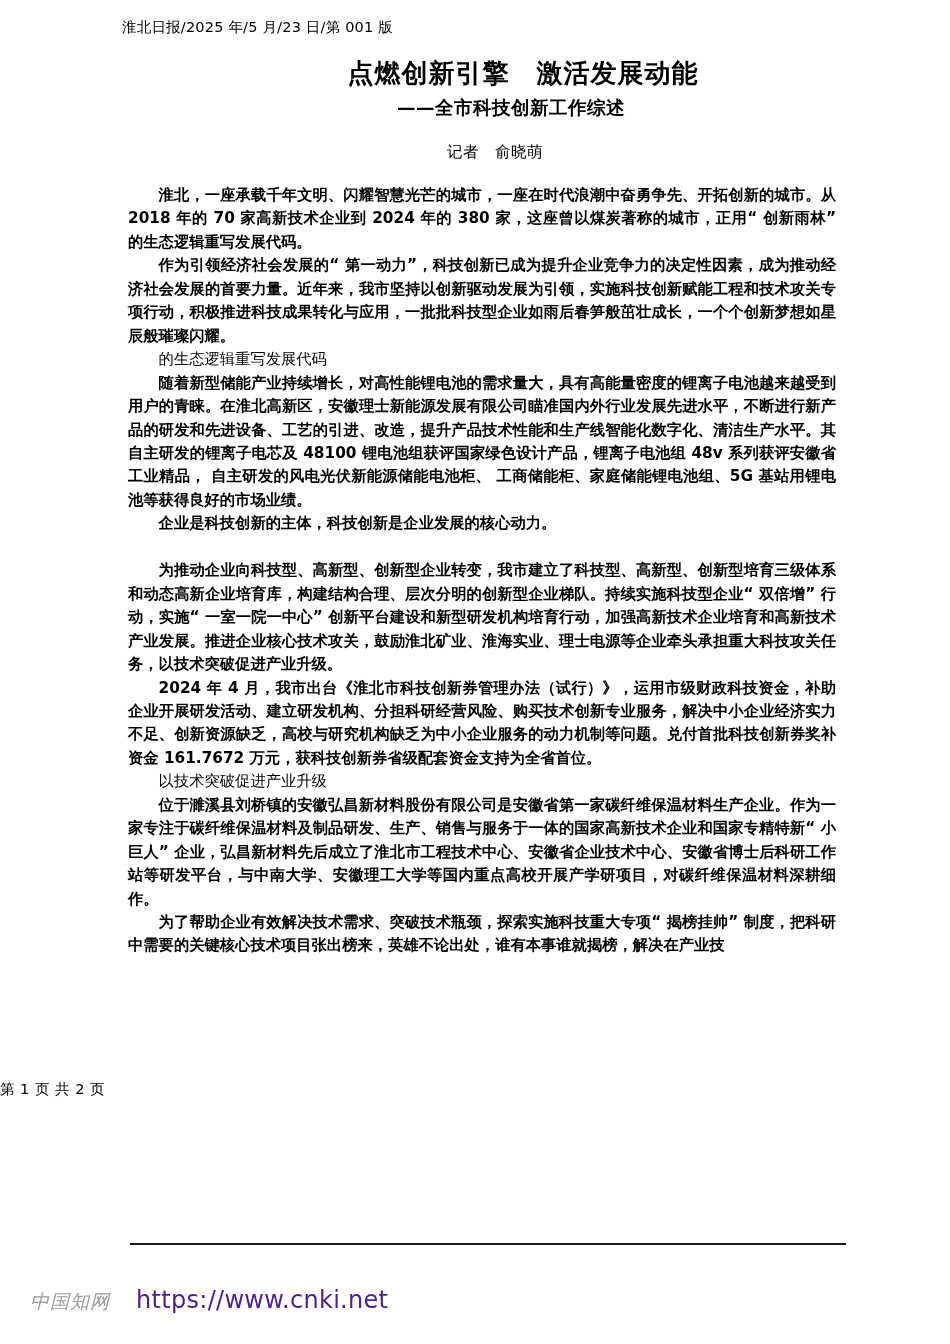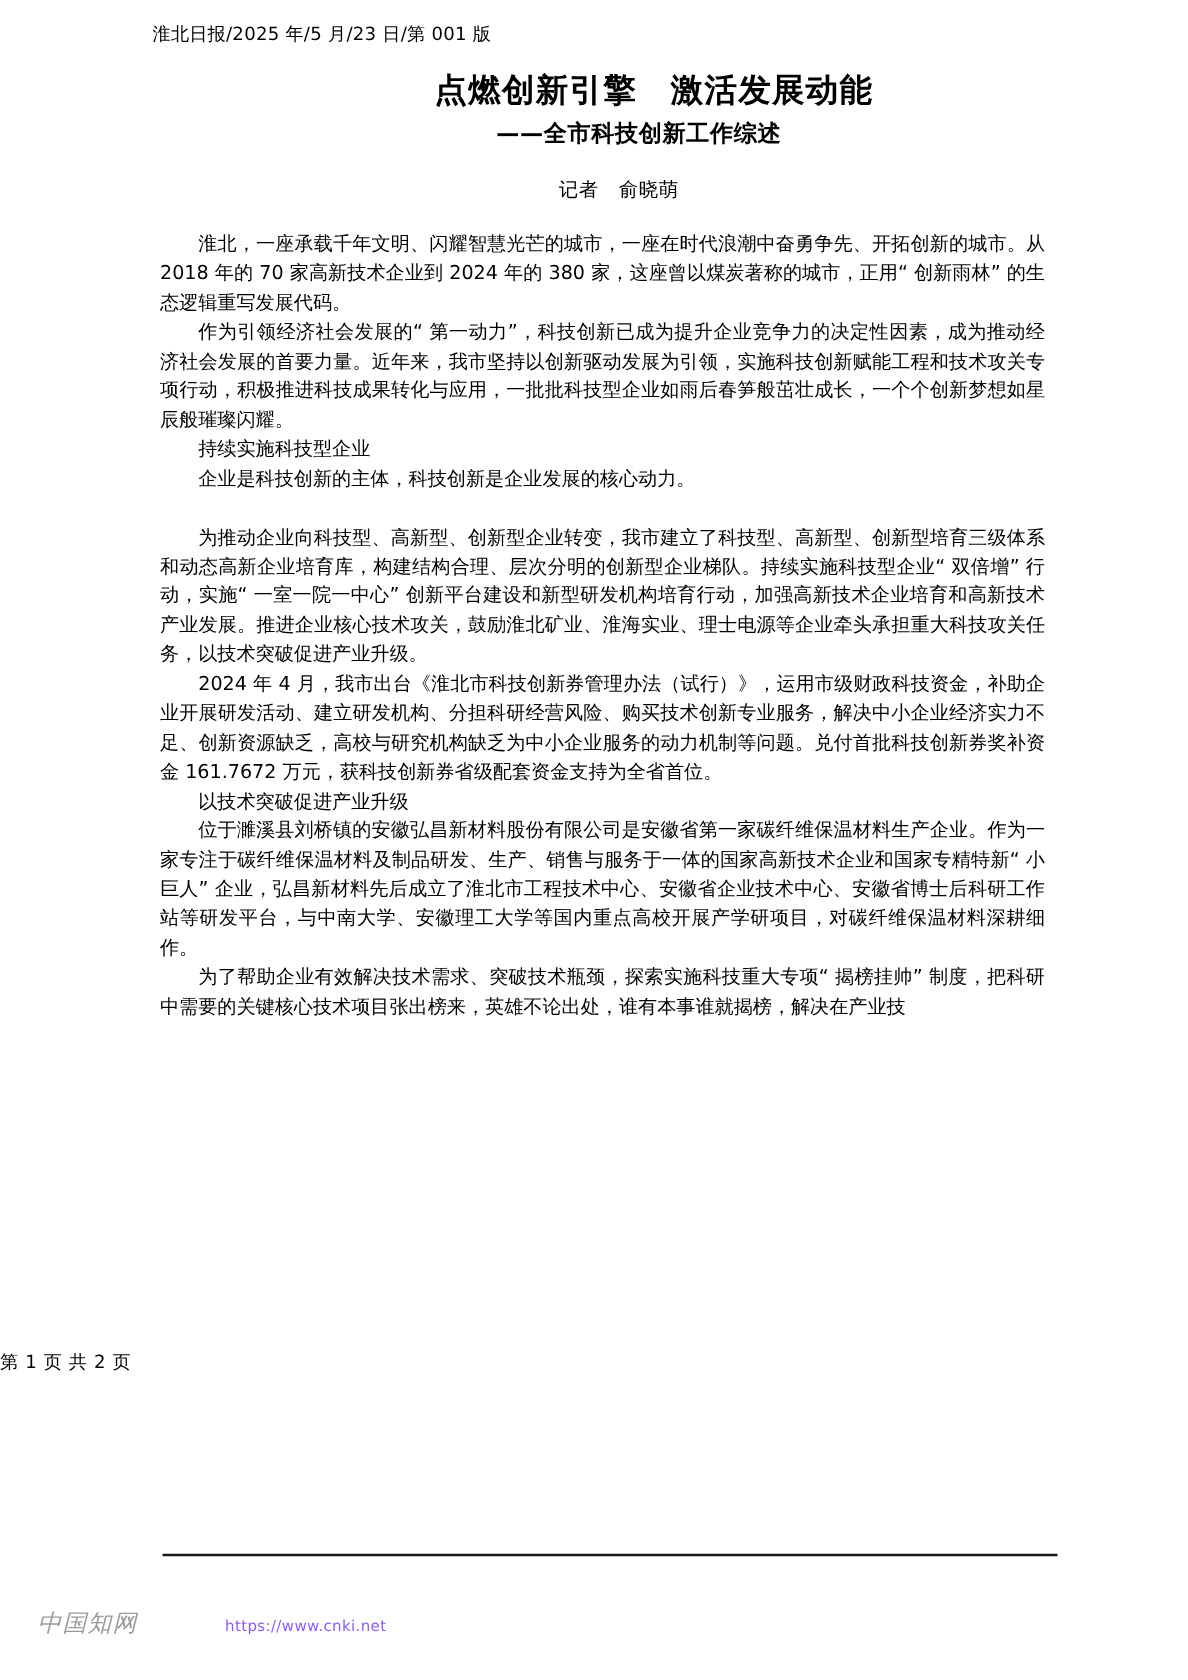--- a/index.html
+++ b/index.html
@@ -79,20 +79,21 @@
     letter-spacing: 0px;
   }
   .body-block p {
     margin: 0;
     padding: 0;
     text-align: justify;
     text-justify: inter-ideograph;
   }
   .body-block p.indent {
     text-indent: 2em;
+    font-weight: bold;
   }
   .body-block p.subhead {
     text-indent: 2em;
   }
   .body-block p.spacer {
     height: 23.45px;
   }
 
   
   .page-number {
@@ -122,44 +123,44 @@
     gap: 26px;
   }
   .footer-brand .cn-logo {
     font-size: 19px;
     color: #9b9b9b;
     letter-spacing: 1px;
     white-space: nowrap;
     font-style: italic;
   }
   .footer-brand .cn-url {
-    font-size: 12px;
-    color: #8b5cf6;
+    font-size: 24px;
+    color: #4c1d95;
     letter-spacing: 0.3px;
     white-space: nowrap;
-    margin-left: 44px;
   }
 </style>
 </head>
 <body>
 
 <div class="page">
 
   <div class="source-line">淮北日报/2025 年/5 月/23 日/第 001 版</div>
 
   <div class="headline">点燃创新引擎　激活发展动能</div>
 
   <div class="subheadline">——全市科技创新工作综述</div>
 
   <div class="byline">记者　俞晓萌</div>
 
   <div class="body-block" id="body-block">
       <p class="indent">淮北，一座承载千年文明、闪耀智慧光芒的城市，一座在时代浪潮中奋勇争先、开拓创新的城市。从 2018 年的 70 家高新技术企业到 2024 年的 380 家，这座曾以煤炭著称的城市，正用“ 创新雨林” 的生态逻辑重写发展代码。</p>
       <p class="indent">作为引领经济社会发展的“ 第一动力”，科技创新已成为提升企业竞争力的决定性因素，成为推动经济社会发展的首要力量。近年来，我市坚持以创新驱动发展为引领，实施科技创新赋能工程和技术攻关专项行动，积极推进科技成果转化与应用，一批批科技型企业如雨后春笋般茁壮成长，一个个创新梦想如星辰般璀璨闪耀。</p>
-      <p class="subhead">持续实施科技型企业</p>
+      <p class="subhead">的生态逻辑重写发展代码</p>
+      <p class="indent">随着新型储能产业持续增长，对高性能锂电池的需求量大，具有高能量密度的锂离子电池越来越受到用户的青睐。在淮北高新区，安徽理士新能源发展有限公司瞄准国内外行业发展先进水平，不断进行新产品的研发和先进设备、工艺的引进、改造，提升产品技术性能和生产线智能化数字化、清洁生产水平。其自主研发的锂离子电芯及 48100 锂电池组获评国家绿色设计产品，锂离子电池组 48v 系列获评安徽省工业精品， 自主研发的风电光伏新能源储能电池柜、 工商储能柜、家庭储能锂电池组、5G 基站用锂电池等获得良好的市场业绩。</p>
       <p class="indent">企业是科技创新的主体，科技创新是企业发展的核心动力。</p>
       <p class="spacer">&nbsp;</p>
       <p class="indent">为推动企业向科技型、高新型、创新型企业转变，我市建立了科技型、高新型、创新型培育三级体系和动态高新企业培育库，构建结构合理、层次分明的创新型企业梯队。持续实施科技型企业“ 双倍增” 行动，实施“ 一室一院一中心” 创新平台建设和新型研发机构培育行动，加强高新技术企业培育和高新技术产业发展。推进企业核心技术攻关，鼓励淮北矿业、淮海实业、理士电源等企业牵头承担重大科技攻关任务，以技术突破促进产业升级。</p>
       <p class="indent">2024 年 4 月，我市出台《淮北市科技创新券管理办法（试行）》，运用市级财政科技资金，补助企业开展研发活动、建立研发机构、分担科研经营风险、购买技术创新专业服务，解决中小企业经济实力不足、创新资源缺乏，高校与研究机构缺乏为中小企业服务的动力机制等问题。兑付首批科技创新券奖补资金 161.7672 万元，获科技创新券省级配套资金支持为全省首位。</p>
       <p class="subhead">以技术突破促进产业升级</p>
       <p class="indent">位于濉溪县刘桥镇的安徽弘昌新材料股份有限公司是安徽省第一家碳纤维保温材料生产企业。作为一家专注于碳纤维保温材料及制品研发、生产、销售与服务于一体的国家高新技术企业和国家专精特新“ 小巨人” 企业，弘昌新材料先后成立了淮北市工程技术中心、安徽省企业技术中心、安徽省博士后科研工作站等研发平台，与中南大学、安徽理工大学等国内重点高校开展产学研项目，对碳纤维保温材料深耕细作。</p>
       <p class="indent">为了帮助企业有效解决技术需求、突破技术瓶颈，探索实施科技重大专项“ 揭榜挂帅” 制度，把科研中需要的关键核心技术项目张出榜来，英雄不论出处，谁有本事谁就揭榜，解决在产业技</p>
     </div>
 
   <div class="page-number">第 1 页 共 2 页</div>

